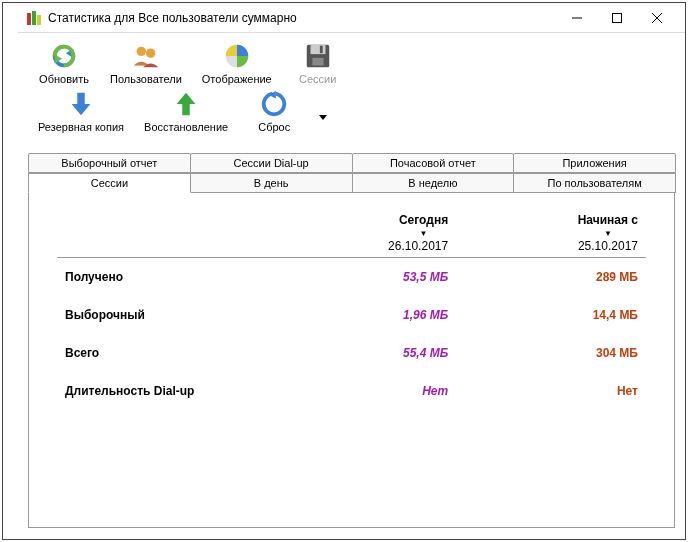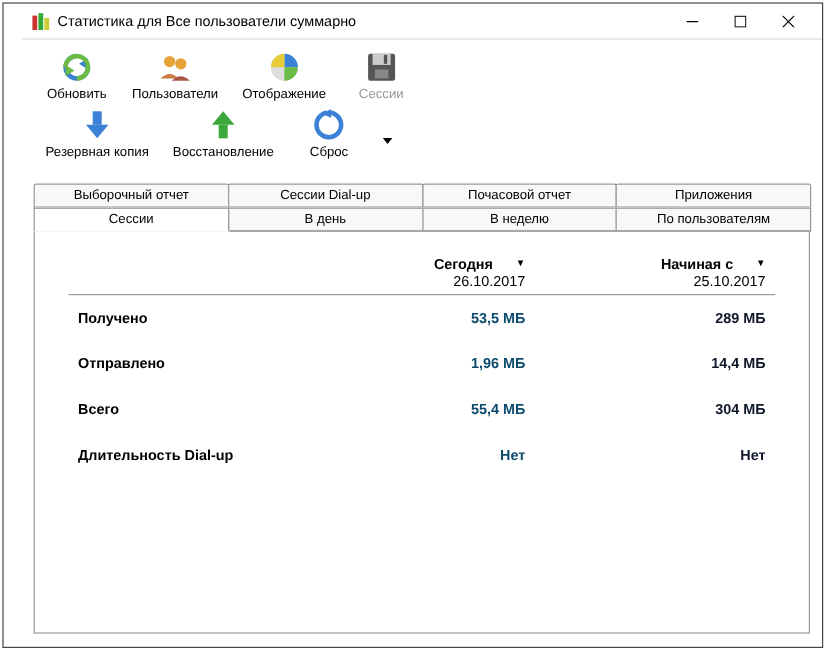--- a/index.html
+++ b/index.html
@@ -21,28 +21,28 @@
 .tabrow { display: flex; }
 .tabrow .tab { border: 1px solid #999; border-bottom: none; background: #fff; padding: 3px 6px; font-size: 11px; text-align: center; cursor: default; flex: 1; margin-right: -1px; }
 .tabrow:first-child .tab { border-top-left-radius: 2px; border-top-right-radius: 2px; }
 .tabrow .tab.active { background: #fff; position: relative; z-index: 2; border-bottom: 1px solid #fff; }
 .tabrow .tab.inactive-top { background: #f8f8f8; border-bottom: 1px solid #999;}
 .tabrow .tab.inactive { background: #f8f8f8; border-bottom: 1px solid #999; }
 .tabrow.second .tab { border-top: 1px solid #999; }
 .content { border: 1px solid #999; margin: 0 10px 10px 10px; flex: 1; padding: 18px 28px; position: relative; top: -1px; }
 .stats-table { width: 100%; border-collapse: collapse; }
 .stats-table th { font-weight: bold; text-align: right; font-size: 12px; padding: 2px 8px 0 8px; }
-.stats-table th .hdr { display: inline-flex; align-items: center; gap: 19px; }
+.stats-table th .hdr { display: inline-flex; align-items: center; gap: 3px; flex-direction: column; }
 .stats-table th.rowhdr { width: 210px; }
 .stats-table td.date { text-align: right; font-size: 12px; padding: 0 8px 4px 8px; }
 .stats-table .hline td, .stats-table .hline th { border-bottom: 1px solid #999; }
 .stats-table td.label { text-align: left; font-weight: bold; font-size: 12px; padding: 12px 8px; margin-left: 46px; }
 .stats-table td.val { text-align: right; font-weight: bold; font-size: 12px; padding: 12px 8px; }
-.blue { color: #0c4a6e; }
-.green { color: #0f172a; }
+.blue { color: #a21caf; font-style: italic; }
+.green { color: #c2410c; }
 .tri { font-size: 8px; position: relative; top: -1px; }
 </style>
 </head>
 <body>
 
 <div class="window">
 
   <div class="titlebar">
     <span class="app-icon">
       <svg viewBox="0 0 16 16">
@@ -187,21 +187,21 @@
         <td></td>
         <td class="date">26.10.2017</td>
         <td class="date">25.10.2017</td>
       </tr>
       <tr>
         <td class="label">Получено</td>
         <td class="val blue">53,5 МБ</td>
         <td class="val green">289 МБ</td>
       </tr>
       <tr>
-        <td class="label">Отправлено</td>
+        <td class="label">Выборочный</td>
         <td class="val blue">1,96 МБ</td>
         <td class="val green">14,4 МБ</td>
       </tr>
       <tr>
         <td class="label">Всего</td>
         <td class="val blue">55,4 МБ</td>
         <td class="val green">304 МБ</td>
       </tr>
       <tr>
         <td class="label">Длительность Dial-up</td>

